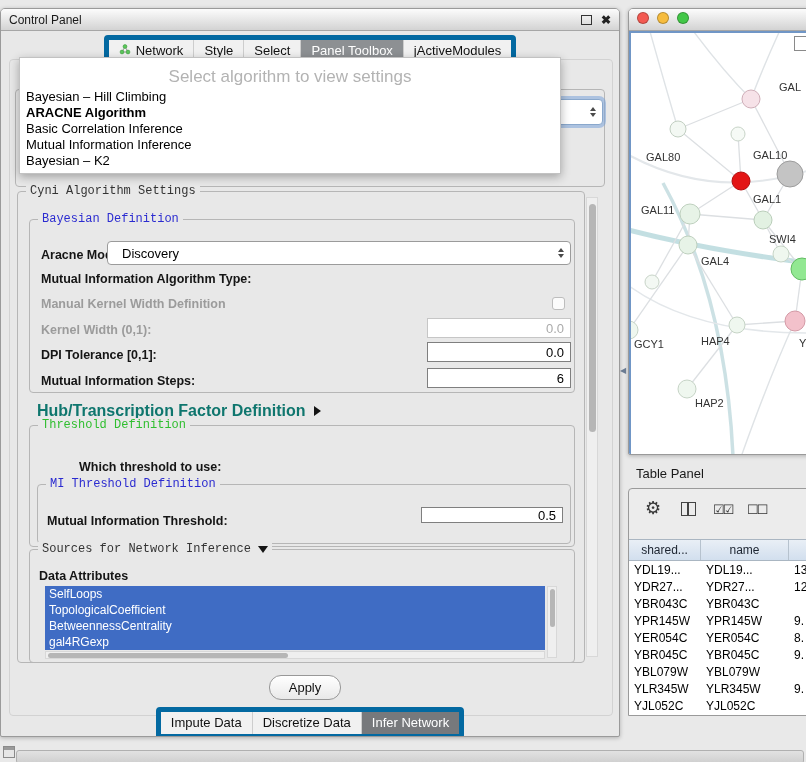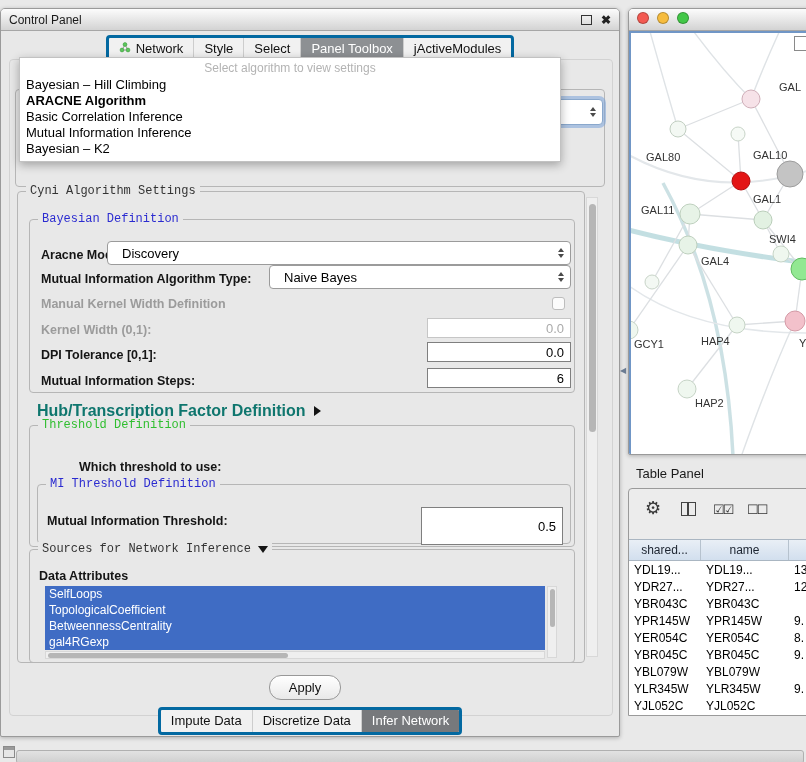--- a/index.html
+++ b/index.html
@@ -9,32 +9,32 @@
   .titlebar{position:absolute;left:0;top:0;right:0;height:22px;background:linear-gradient(#fcfcfc,#d3d3d3);border-bottom:1px solid #a6a6a6;display:flex;align-items:center;padding:0 8px;box-sizing:border-box;font-size:12px;color:#1a1a1a;}
   .tb-buttons{margin-left:auto;display:flex;align-items:center;gap:9px;}
   .float-btn{width:9px;height:8px;border:1.5px solid #333;display:inline-block;box-sizing:content-box;}
   .close-glyph{font-size:12px;font-weight:bold;color:#222;line-height:12px;}
 
   
   #control-panel{left:0;top:8px;width:620px;height:729px;}
   .tabbar{position:absolute;left:0;right:0;display:flex;justify-content:center;}
   #top-tabbar{top:26px;}
   #bottom-tabbar{top:698px;}
-  .tabstrip{display:flex;border:3px solid #0369a1;border-radius:4px;background:#f1f1f1;overflow:hidden;}
+  .tabstrip{display:flex;border:5px solid #0369a1;border-radius:4px;background:#f1f1f1;overflow:hidden;}
   .tab{display:flex;align-items:center;gap:5px;padding:3px 10px 4px;font-size:13px;color:#111;border-left:1px solid #cdcdcd;white-space:nowrap;}
   .tab:first-child{border-left:none;}
   .tab.selected{background:#8d9093;color:#fff;}
   #bottom-tabbar .tab.selected{background:#77797c;}
   .content-frame{position:absolute;left:8px;top:50px;width:602px;height:655px;border:1px solid #d2d2d2;border-radius:4px;}
 
   
   .frag-group{left:14px;top:80px;width:588px;height:96px;}
   .frag-combo{left:556px;top:90px;width:46px;height:26px;border-color:#8aa8cc !important;box-shadow:0 0 0 3px rgba(122,162,216,0.55);z-index:40;}
   #algo-popup{position:absolute;left:18px;top:48px;width:540px;background:#fff;border:1px solid #c2c2c2;box-shadow:0 3px 9px rgba(0,0,0,0.3);z-index:60;padding-bottom:4px;}
-  .popup-placeholder{font-size:12px;color:#b3b3b3;text-align:center;padding:3px 0 2px;}
+  .popup-placeholder{font-size:17px;color:#b3b3b3;text-align:center;padding:9px 0 2px;}
   .popup-option{font-size:13px;color:#000;padding:0 6px;line-height:16px;}
   .popup-option.bold{font-weight:bold;}
 
   
   .group{position:absolute;border:1px solid #b6b6b6;border-radius:4px;}
   .gtitle{position:absolute;top:-8px;left:8px;background:#e8e8e8;padding:0 4px;font-size:12px;color:#333;white-space:nowrap;display:flex;align-items:center;font-family:Liberation Mono, monospace;}
   .gtitle.blue{color:#2b2bd0;}
   .gtitle.green{color:#2fbe2f;}
   #cyni-group{left:16px;top:182px;width:566px;height:470px;}
   #algodef-group{left:28px;top:210px;width:544px;height:172px;}
@@ -60,21 +60,21 @@
   .arrow-down{width:0;height:0;border-left:3.5px solid transparent;border-right:3.5px solid transparent;border-top:4.5px solid #4a4a4a;}
   #combo-aracne{left:106px;top:232px;width:464px;height:24px;}
   #combo-mitype{left:268px;top:256px;width:302px;height:24px;}
   #combo-which{left:234px;top:444px;width:296px;height:24px;}
 
   .field{position:absolute;background:#fff;border:1px solid #7f7f7f;box-sizing:border-box;font-size:13px;color:#000;display:flex;align-items:center;justify-content:flex-end;padding-right:6px;}
   .field.disabled{border-color:#c6c6c6;color:#ababab;}
   #fld-kernel{left:426px;top:309px;width:144px;height:20px;}
   #fld-dpi{left:426px;top:333px;width:144px;height:20px;}
   #fld-steps{left:426px;top:359px;width:144px;height:20px;}
-  #fld-mithr{left:420px;top:498px;width:142px;height:38px;}
+  #fld-mithr{left:420px;top:498px;width:142px;height:16px;}
 
   .checkbox{position:absolute;width:13px;height:13px;background:#fbfbfb;border:1px solid #bdbdbd;border-radius:3px;box-sizing:border-box;}
   #chk-manual{left:551px;top:288px;}
 
   #hub-row{position:absolute;left:36px;top:393px;font-size:16px;font-weight:bold;color:#0f766e;display:flex;align-items:center;}
   .tri-right{display:inline-block;width:0;height:0;border-top:5px solid transparent;border-bottom:5px solid transparent;border-left:7px solid #141414;margin-left:9px;}
   .tri-down{display:inline-block;width:0;height:0;border-left:5px solid transparent;border-right:5px solid transparent;border-top:7px solid #141414;margin-left:7px;}
 
   #attr-list{position:absolute;left:44px;top:577px;width:500px;}
   .attr-item{height:16px;line-height:16px;color:#fff;font-size:12px;padding-left:4px;white-space:nowrap;}
@@ -200,27 +200,20 @@
     <div class="lbl" id="lbl-aracne">Aracne Mode:</div>
     <div class="combo" id="combo-aracne">
       <span>Discovery</span>
       <span class="arrows">
           <span class="arrow-up"></span>
           <span class="arrow-down"></span>
         </span>
     </div>
 
     <div class="lbl" id="lbl-mitype">Mutual Information Algorithm Type:</div>
-    <div class="combo" id="combo-mitype">
-      <span>Naive Bayes</span>
-      <span class="arrows">
-          <span class="arrow-up"></span>
-          <span class="arrow-down"></span>
-        </span>
-    </div>
 
     <div class="lbl disabled" id="lbl-manual">Manual Kernel Width Definition</div>
     <div class="checkbox" id="chk-manual"></div>
 
     <div class="lbl disabled" id="lbl-kernel">Kernel Width (0,1):</div>
     <div class="field disabled" id="fld-kernel">0.0</div>
 
     <div class="lbl" id="lbl-dpi">DPI Tolerance [0,1]:</div>
     <div class="field" id="fld-dpi">0.0</div>
 

